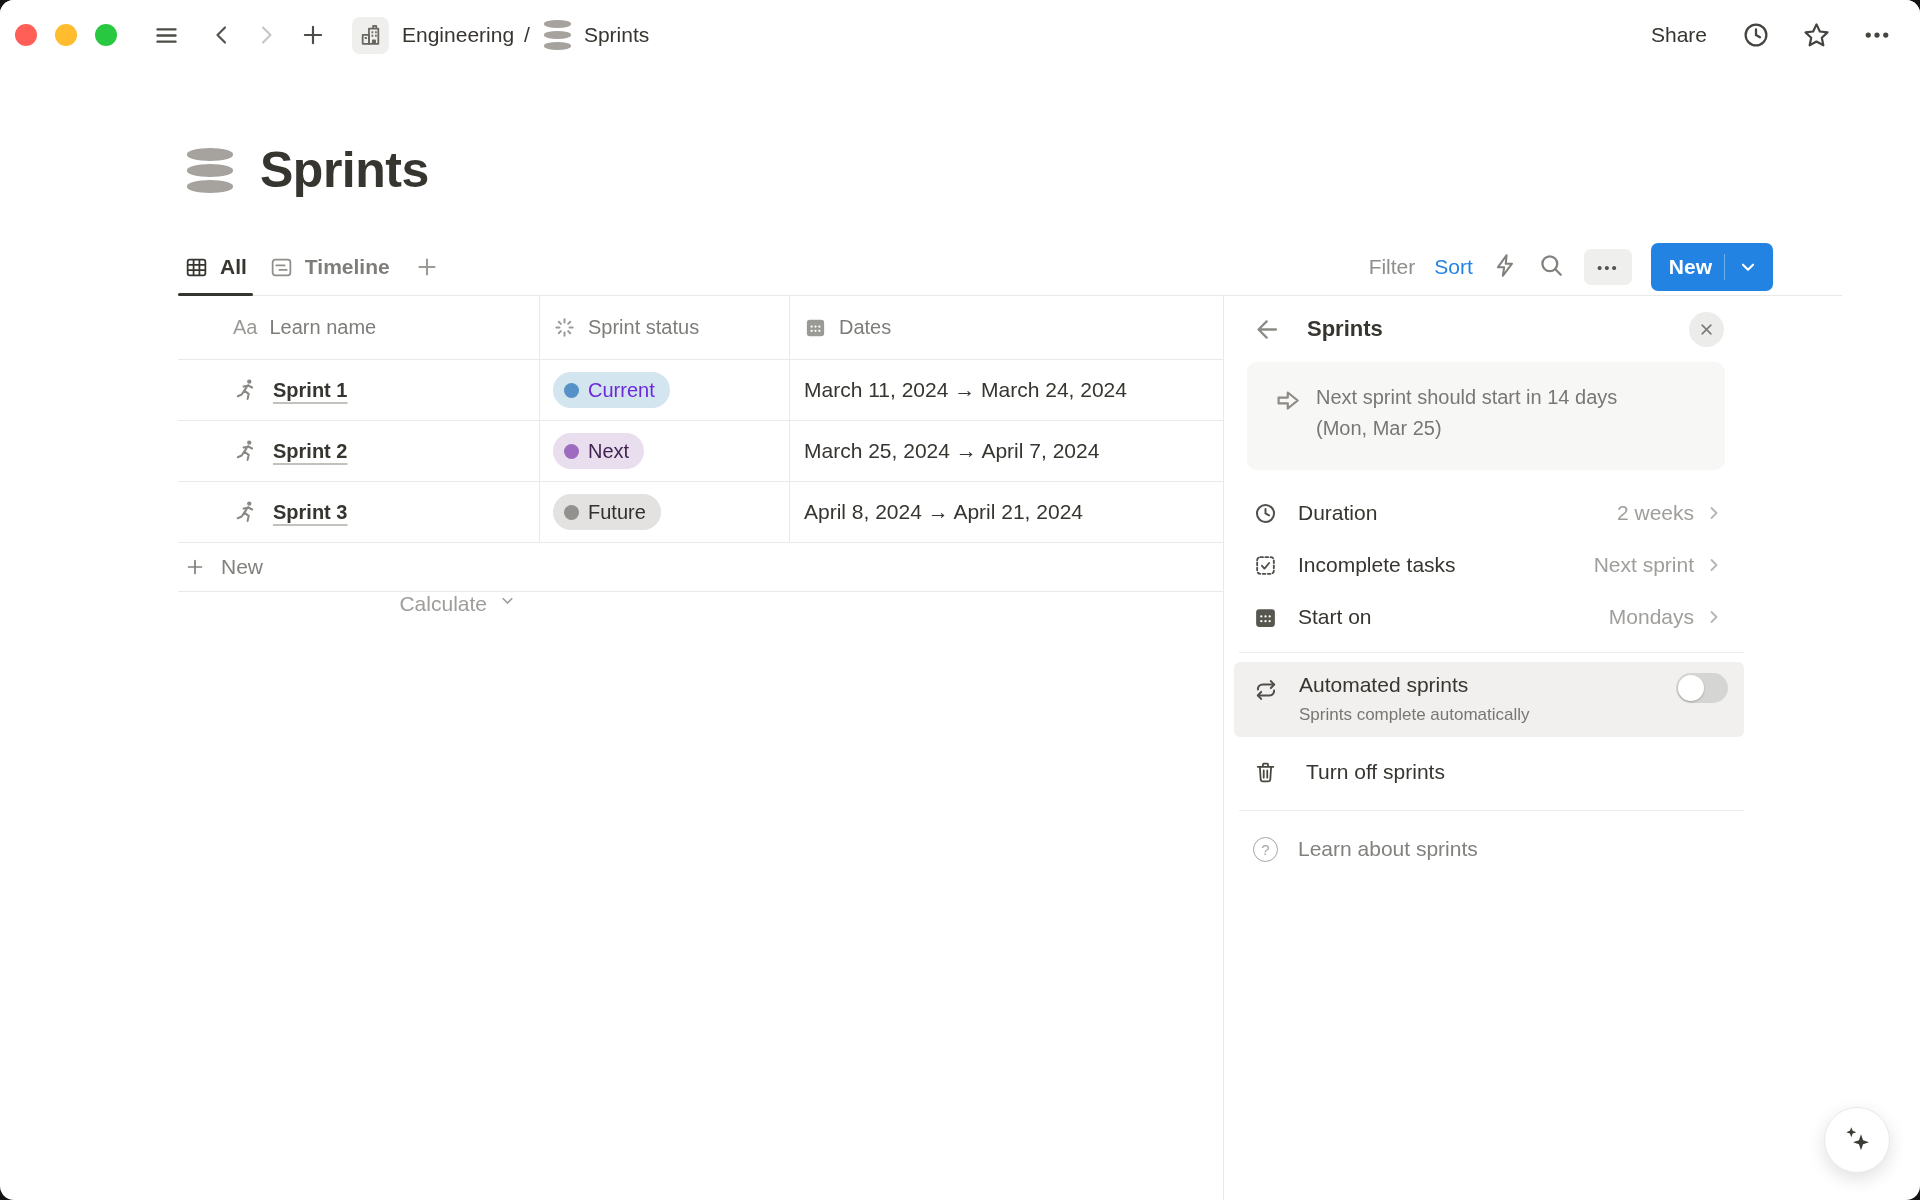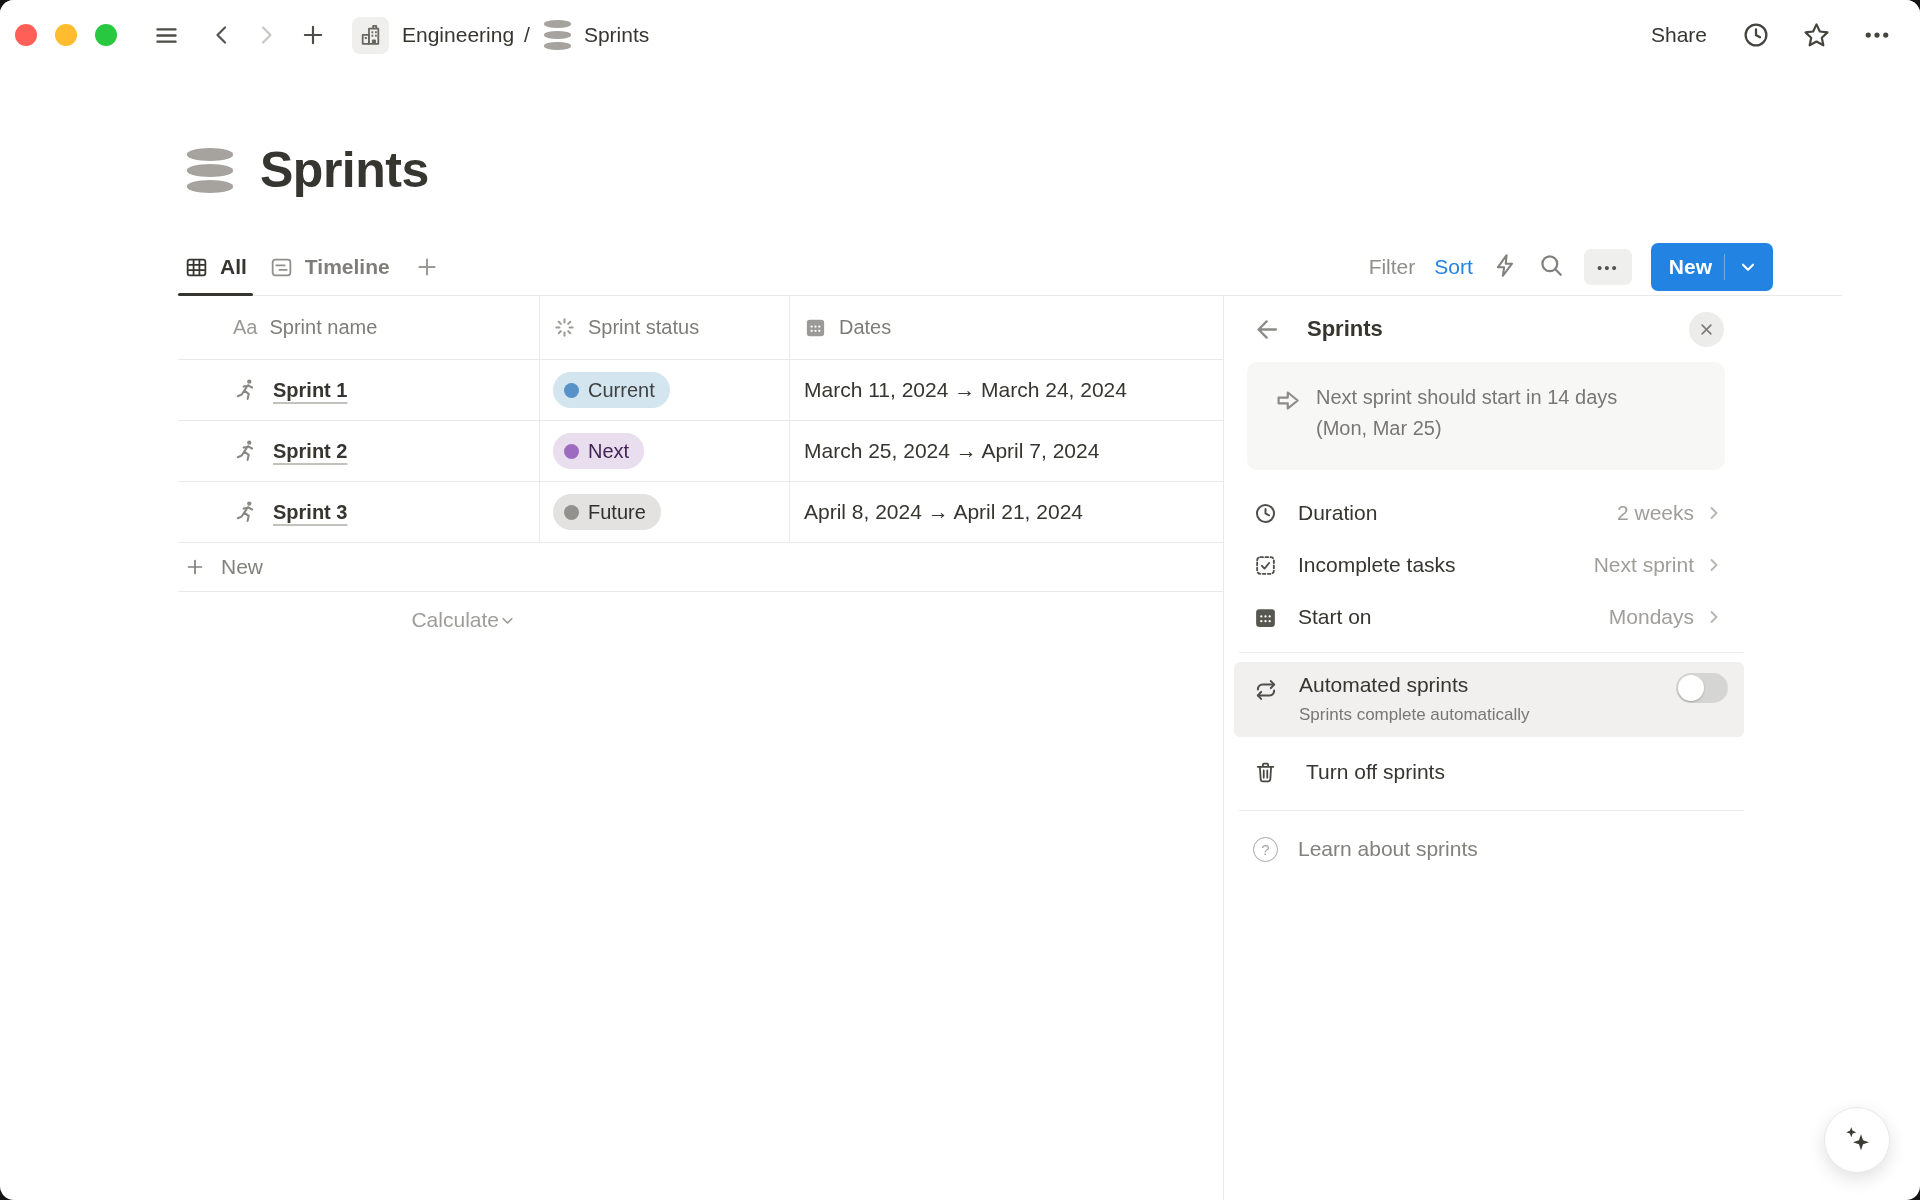--- a/index.html
+++ b/index.html
@@ -58,30 +58,30 @@
   .c1{width:362px;box-sizing:border-box;border-right:1px solid #e9e9e7;display:flex;align-items:center;padding-left:55px;}
   .c2{width:250px;box-sizing:border-box;border-right:1px solid #e9e9e7;display:flex;align-items:center;padding-left:13px;}
   .c3{width:433px;box-sizing:border-box;display:flex;align-items:center;padding-left:14px;}
   .h-label{font-size:20px;color:#7e7d79;margin-left:12px;}
   .aa{font-size:20px;color:#9b9a97;font-weight:500;}
   .row-name{font-size:20px;font-weight:600;color:#37352f;margin-left:14px;
             text-decoration:underline;text-decoration-color:#c3c1bc;text-decoration-thickness:1.5px;text-underline-offset:5px;}
   .date-text{font-size:21px;color:#37352f;}
   .pill{height:36px;border-radius:18px;display:flex;align-items:center;padding:0 15px 0 11px;gap:9px;font-size:20px;}
   .pill .dot{width:15px;height:15px;border-radius:50%;}
-  .pill.current{background:#d3e5ef;color:#404040;align-items:center;}
+  .pill.current{background:#d3e5ef;color:#6d28d9;align-items:center;}
   .pill.current .dot{background:#5691c8;}
   .pill.next{background:#e8deee;color:#412454;}
   .pill.next .dot{background:#9d6cc0;}
   .pill.future{background:#e3e2e0;color:#32302c;}
   .pill.future .dot{background:#92918e;}
   .new-row{display:flex;align-items:center;height:48px;border-bottom:1px solid #e9e9e7;padding-left:6px;gap:15px;color:#82817d;}
   .new-row-label{font-size:21px;}
-  .calc-row{width:362px;height:56px;display:flex;align-items:center;justify-content:flex-end;padding-right:24px;
-            box-sizing:border-box;color:#9f9d99;gap:0;}
+  .calc-row{width:362px;height:56px;display:flex;align-items:flex-start;justify-content:flex-end;padding-right:24px;
+            box-sizing:border-box;color:#9f9d99;gap:12px;}
   .calc-label{font-size:21px;}
 
   
   .panel{position:absolute;left:1223px;top:296px;width:527px;bottom:0;border-left:1px solid #e9e9e7;
          box-sizing:border-box;padding:0 26px 0 29px;background:#fff;}
   .p-header{height:66px;display:flex;align-items:center;}
   .p-title{font-size:22px;font-weight:700;color:#37352f;margin-left:25px;}
   .p-close{margin-left:auto;width:35px;height:35px;border-radius:50%;background:#ececeb;display:flex;align-items:center;justify-content:center;}
   .callout{margin-left:-6px;width:478px;height:108px;background:#f7f7f5;border-radius:10px;position:relative;box-sizing:border-box;}
   .callout-icon{position:absolute;left:27px;top:24px;}
@@ -241,21 +241,21 @@
             <path d="m6.5 9.5 5.5 5.5 5.5-5.5"></path>
           </svg>
       </button>
     </div>
   </div>
 
   <div class="table">
     <div class="t-header">
       <div class="c1">
         <span class="aa">Aa</span>
-        <span class="h-label">Sprint name</span>
+        <span class="h-label">Learn name</span>
       </div>
       <div class="c2">
         <svg width="23" height="23" viewBox="0 0 24 24" stroke="#9b9a97" stroke-width="2.1" stroke-linecap="round" fill="none">
           <path d="M12 3.5v3.2M12 17.3v3.2M3.5 12h3.2M17.3 12h3.2M6 6l2.2 2.2M15.8 15.8 18 18M18 6l-2.2 2.2M8.2 15.8 6 18"></path>
         </svg>
         <span class="h-label">Sprint status</span>
       </div>
       <div class="c3">
         <svg width="23" height="23" viewBox="0 0 24 24">
           <rect x="3" y="4" width="18" height="17" rx="3" fill="#9b9a97"></rect>

